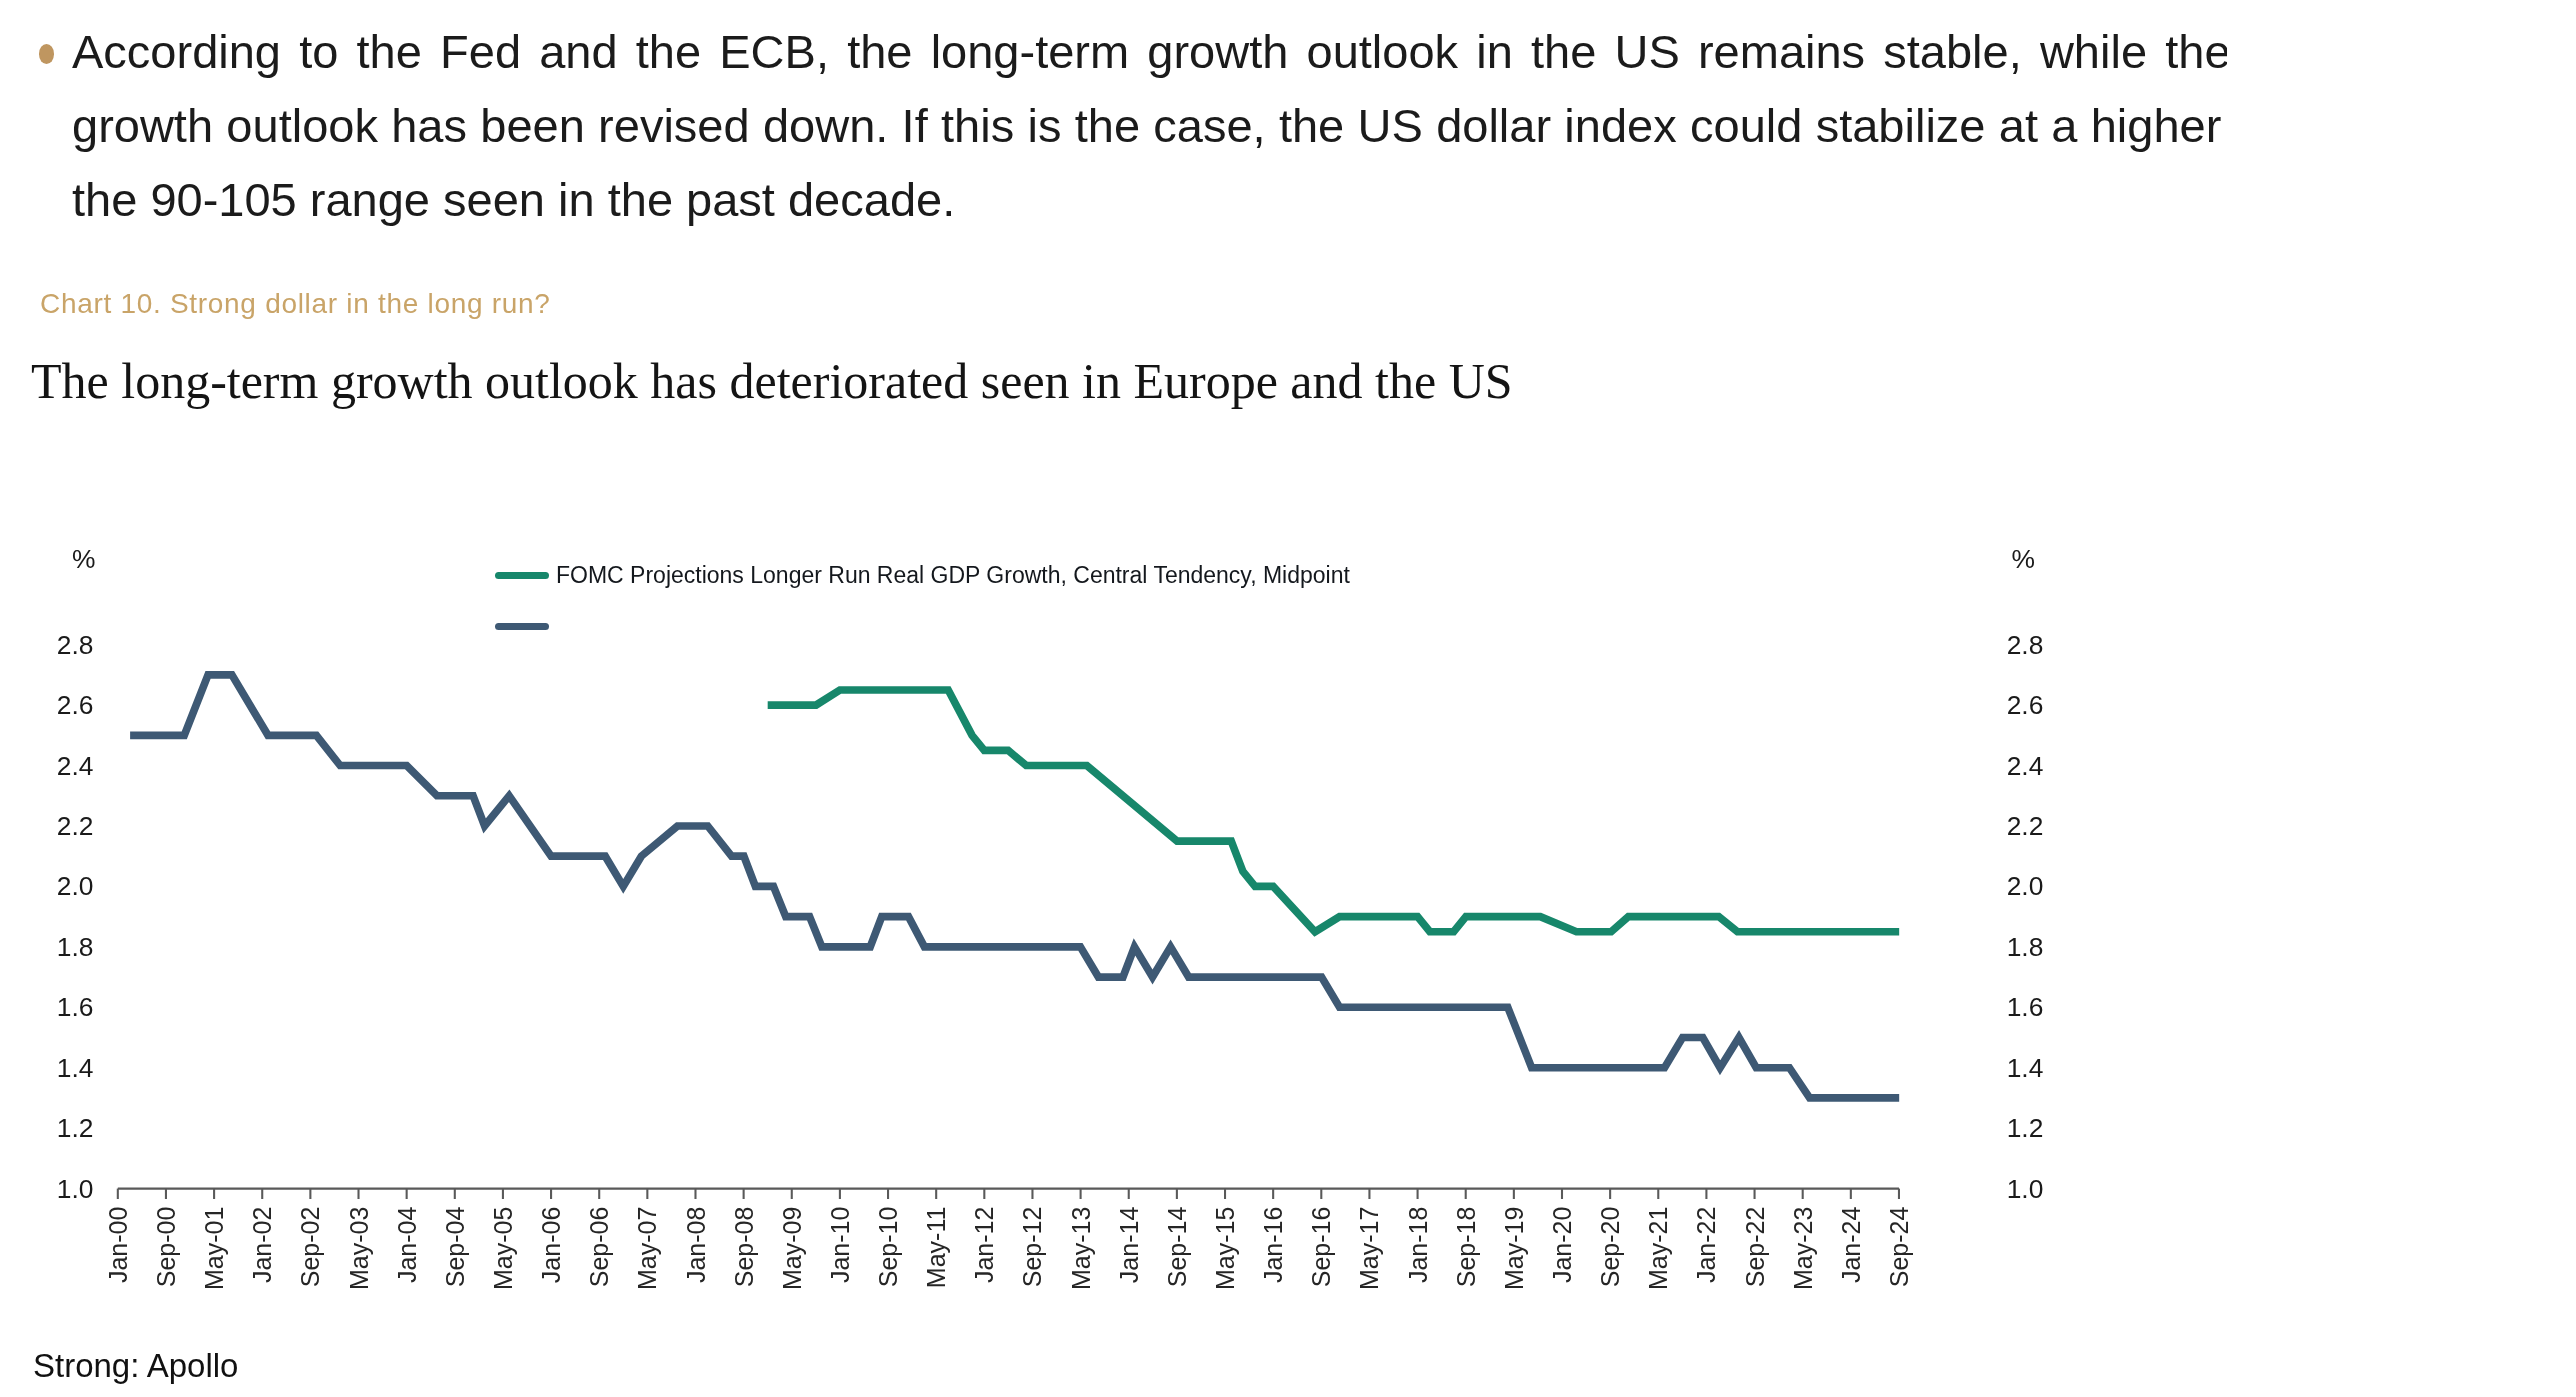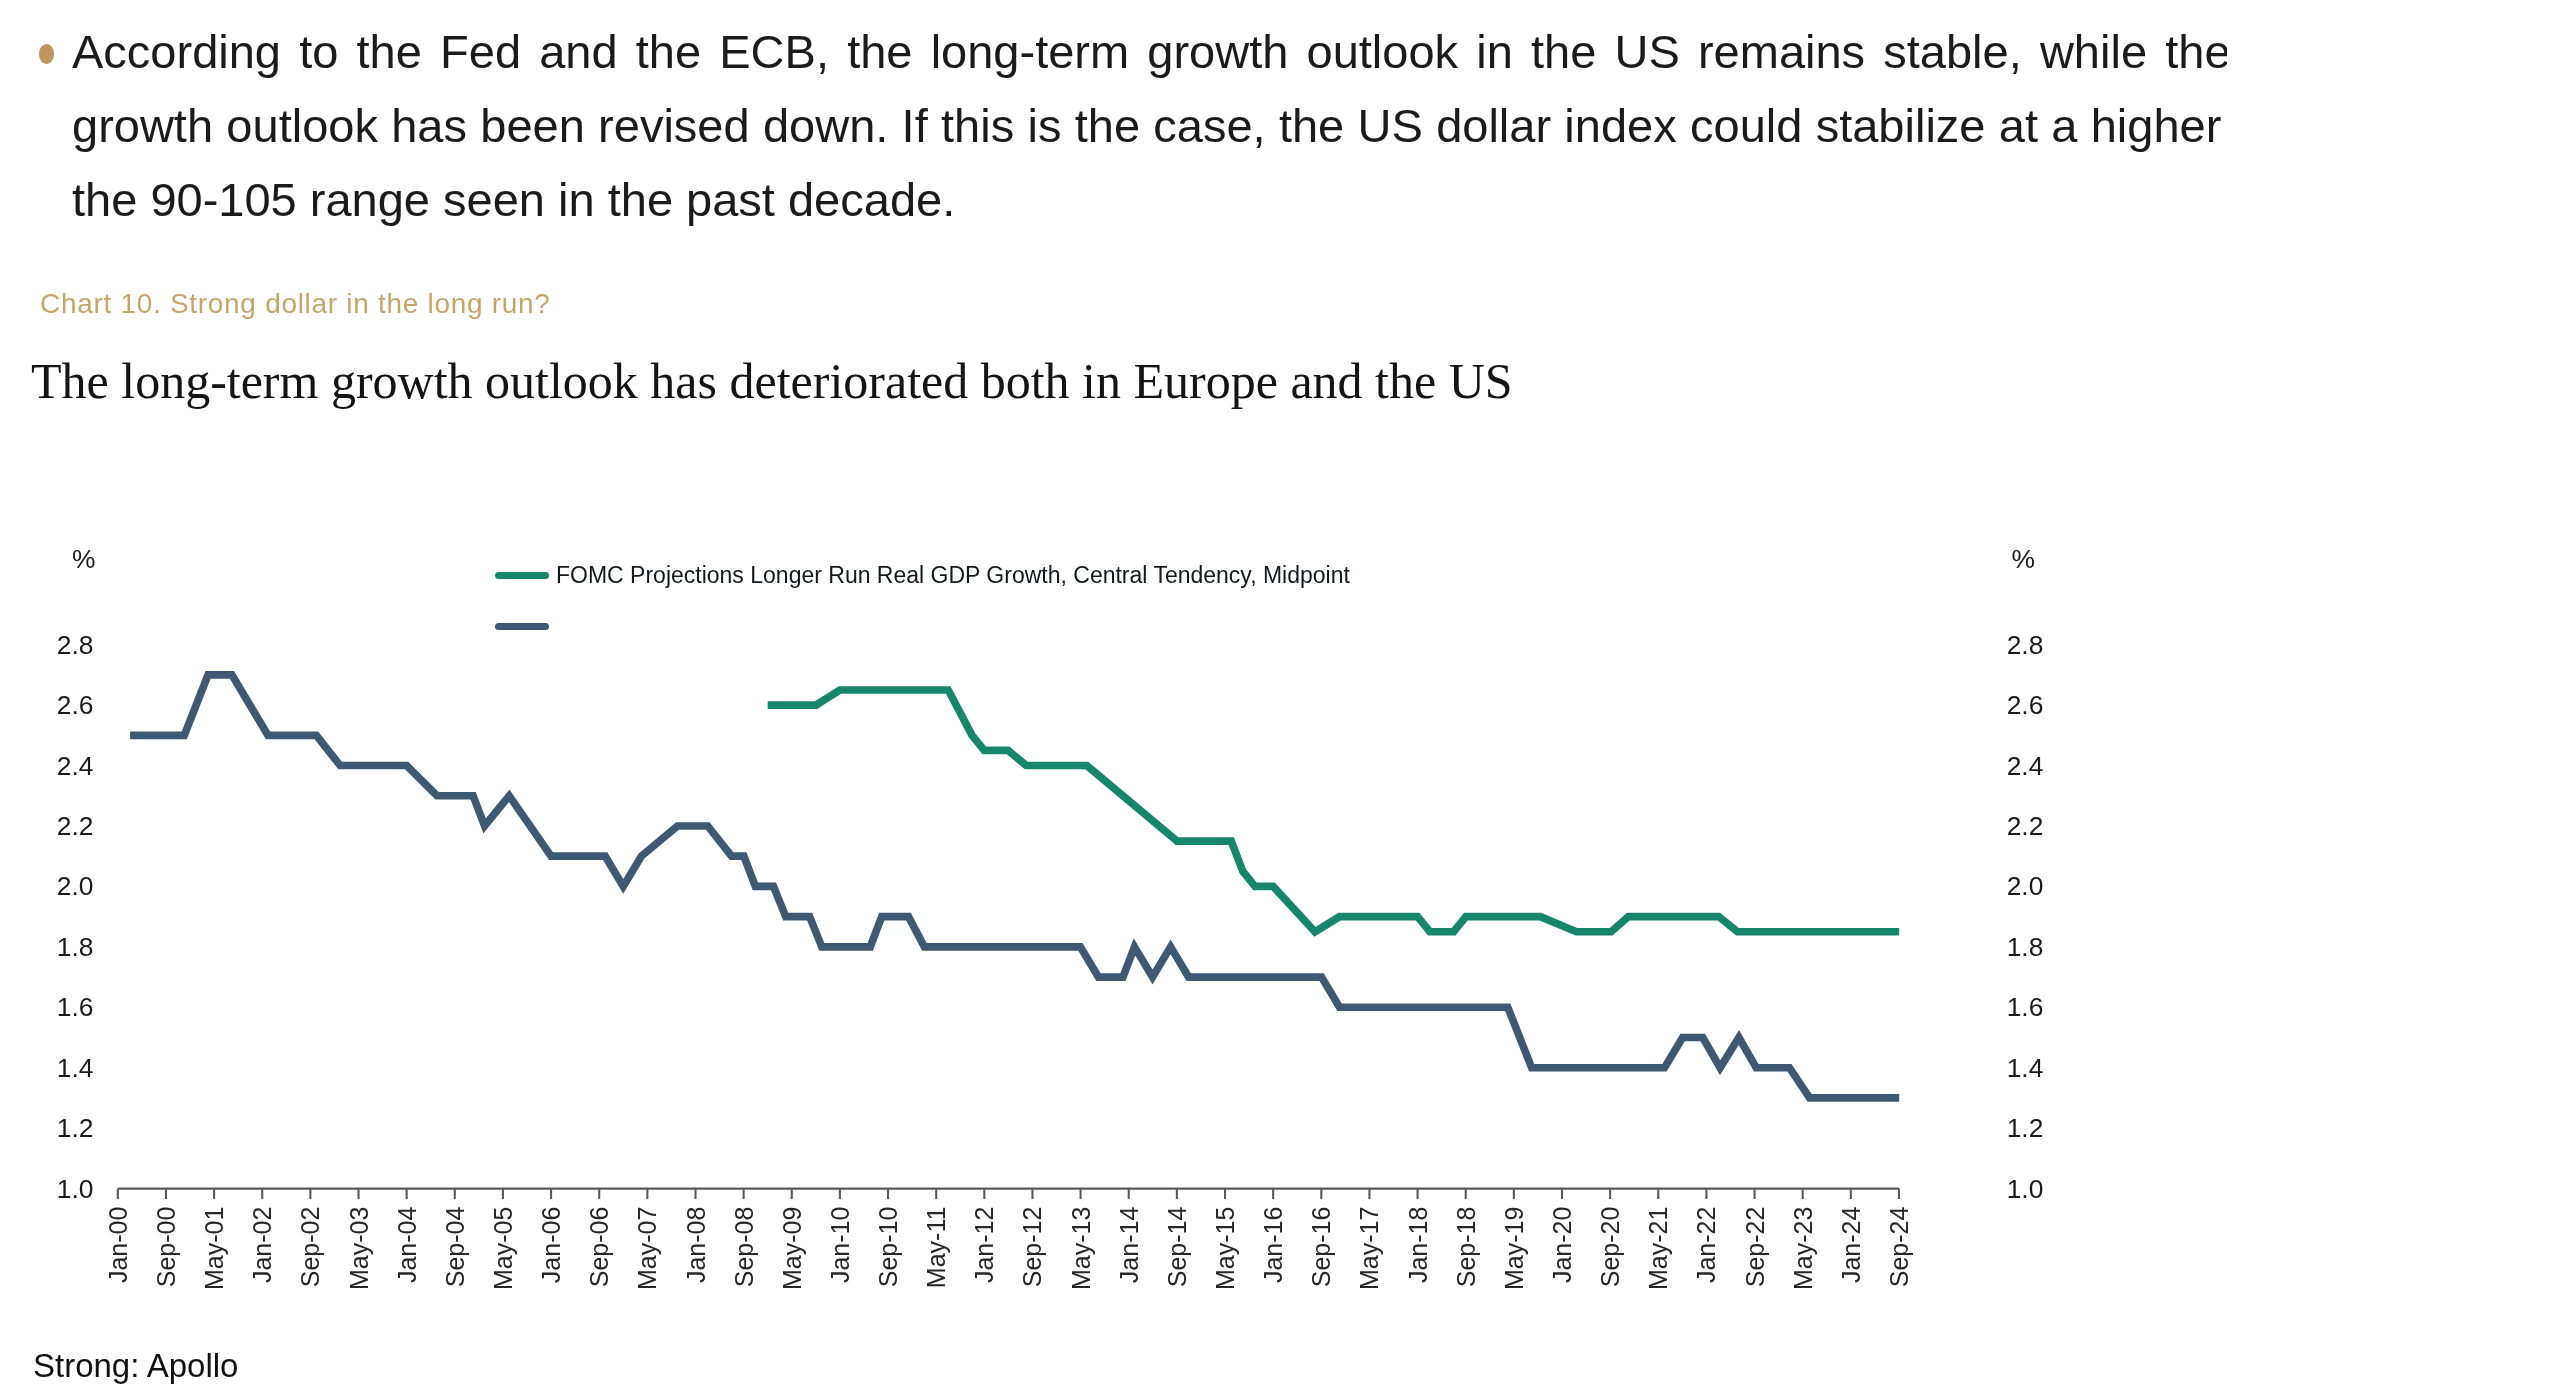--- a/index.html
+++ b/index.html
@@ -78,21 +78,21 @@
 </style>
 </head>
 <body>
 
 <div id="page">
 
   <span class="bullet-dot" style="background: rgb(191, 150, 96);"></span>
   <p class="intro-text">According to the Fed and the ECB, the long-term growth outlook in the US remains stable, while the Eurozone’s growth outlook has been revised down. If this is the case, the US dollar index could stabilize at a higher level versus the 90-105 range seen in the past decade.</p>
 
   <div class="chart-label" style="color: rgb(201, 164, 104);">Chart 10. Strong dollar in the long run?</div>
-  <div class="chart-subtitle">The long-term growth outlook has deteriorated both in Europe and the US</div>
+  <div class="chart-subtitle">The long-term growth outlook has deteriorated seen in Europe and the US</div>
 
   <svg class="chart-svg" id="chart-canvas" viewBox="0 0 3707 2011" xmlns="http://www.w3.org/2000/svg">
       <g>
         <line x1="169" y1="1711" x2="2733" y2="1711" stroke="#595959" stroke-width="3"></line>
         <line x1="169" y1="1711" x2="169" y2="1726" stroke="#595959" stroke-width="3"></line>
         <line x1="238.2972972972973" y1="1711" x2="238.2972972972973" y2="1726" stroke="#595959" stroke-width="3"></line>
         <line x1="307.5945945945946" y1="1711" x2="307.5945945945946" y2="1726" stroke="#595959" stroke-width="3"></line>
         <line x1="376.8918918918919" y1="1711" x2="376.8918918918919" y2="1726" stroke="#595959" stroke-width="3"></line>
         <line x1="446.18918918918916" y1="1711" x2="446.18918918918916" y2="1726" stroke="#595959" stroke-width="3"></line>
         <line x1="515.4864864864865" y1="1711" x2="515.4864864864865" y2="1726" stroke="#595959" stroke-width="3"></line>

